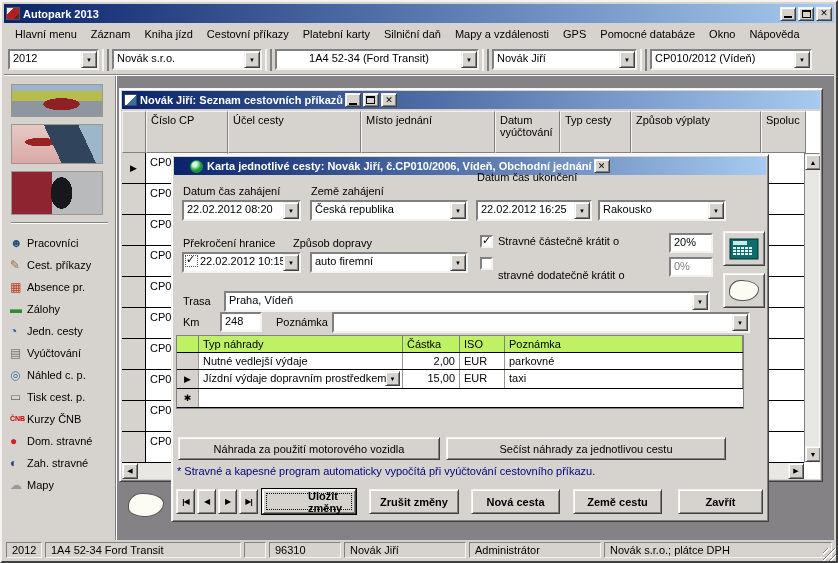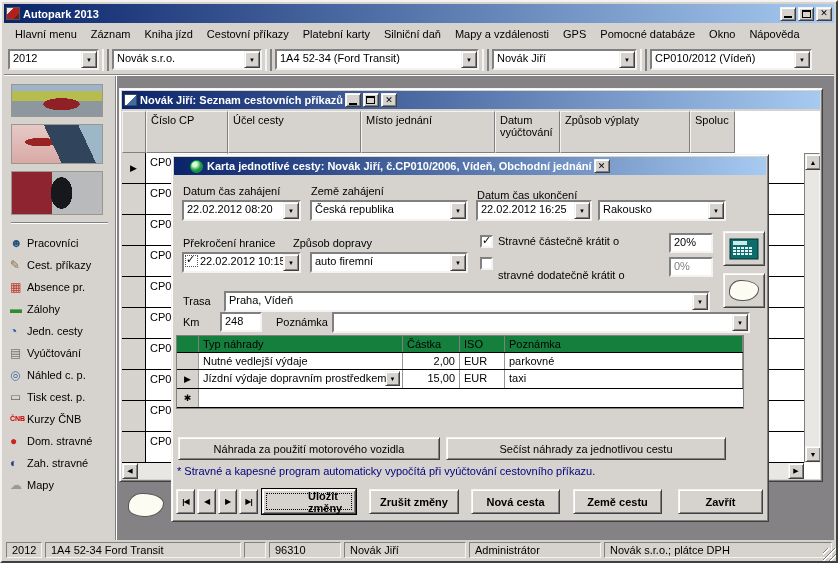--- a/index.html
+++ b/index.html
@@ -111,21 +111,21 @@
   .cb { width:13px; height:13px; background:#fff; border:2px solid; border-color:#808080 #f4f3f1 #f4f3f1 #808080;
         display:inline-block; position:relative; flex:0 0 13px; }
   .cb.checked::after { content:"✓"; position:absolute; left:0px; top:-3px; font-size:11px; font-weight:bold; }
   .cbrow { position:absolute; display:flex; align-items:flex-start; line-height:12px; }
   .cbrow .cb { margin-right:5px; }
   .toolbtn { position:absolute; width:42px; height:35px; display:flex; align-items:center; justify-content:center; }
 
   .exp-table { position:absolute; left:4px; top:180px; width:568px; background:#fff; border:1px solid #808080; }
   .exp-row { display:flex; border-bottom:1px solid #000; }
   .exp-cell { padding:2px 4px; border-right:1px solid #9a9790; overflow:hidden; white-space:nowrap; }
-  .exp-head .exp-cell { background:#15803d; border-right:1px solid #808080; border-bottom:0; }
+  .exp-head .exp-cell { background:#bef264; border-right:1px solid #808080; border-bottom:0; }
   .exp-head { border-bottom:1px solid #000; }
   .exp-sel { display:flex; align-items:center; justify-content:center; background:#d6d3ce; font-size:9px; padding:0; }
   .num { text-align:right; }
   .cellcombo-btn { float:right; width:15px; height:15px; margin:-1px -2px 0 0; background:#d6d3ce;
                    border:1px solid; border-color:#f4f3f1 #404040 #404040 #f4f3f1;
                    box-shadow:inset 1px 1px 0 #fff, inset -1px -1px 0 #808080;
                    display:flex; align-items:center; justify-content:center; font-size:6px; }
 
   .widebtn { position:absolute; height:23px; display:flex; align-items:center; justify-content:center; }
   .notetxt { position:absolute; left:5px; top:310px; color:#000080; }
@@ -186,21 +186,21 @@
       <div class="combo" style="width: 91px;">
         <span class="combo-text">2012</span>
         <span class="combo-btn">▼</span>
       </div>
       <div class="tsep"></div>
       <div class="combo" style="width: 150px;">
         <span class="combo-text">Novák s.r.o.</span>
         <span class="combo-btn">▼</span>
       </div>
       <div class="tsep"></div>
-      <div class="combo" style="width: 204px;">
+      <div class="combo" style="width: 204px; text-align: center;">
         <span class="combo-text">1A4 52-34 (Ford Transit)</span>
         <span class="combo-btn">▼</span>
       </div>
       <div class="tsep"></div>
       <div class="combo" style="width: 145px;">
         <span class="combo-text">Novák Jiří</span>
         <span class="combo-btn">▼</span>
       </div>
       <div class="tsep"></div>
       <div class="combo" style="width: 162px;">
@@ -282,20 +282,21 @@
             <span class="xglyph">✕</span>
           </span>
       </div>
       <div class="lw-body">
         <div class="lheader" id="lheader">
             <div class="hcell" style="width: 24px;"></div>
             <div class="hcell" style="width: 82px;">Číslo CP</div>
             <div class="hcell" style="width: 133px;">Účel cesty</div>
             <div class="hcell" style="width: 134px;">Místo jednání</div>
             <div class="hcell" style="width: 65px;">Datum vyúčtování</div>
+            <div class="hcell" style="width: 71px;">Typ cesty</div>
             <div class="hcell" style="width: 130px;">Způsob výplaty</div>
             <div class="hcell" style="width: 45px;">Spoluc</div>
           </div>
         <div id="lrows">
             <div class="lrow" style="top: 42px;">
               <div class="lsel">▶</div>
               <div class="lcp">CP0</div>
               <div style="flex: 1 1 0%;"></div>
             </div>
             <div class="lrow" style="top: 73px;">
@@ -363,21 +364,21 @@
       <div class="dlg-title">
         <span class="dlg-ico"></span>
         <span class="t-text">Karta jednotlivé cesty: Novák Jiří, č.CP010/2006, Vídeň, Obchodní jednání</span>
         <span class="winbtn raised">
             <span class="xglyph">✕</span>
           </span>
       </div>
 
       <div class="dl" style="left:11px;top:30px;">Datum čas zahájení</div>
       <div class="dl" style="left:139px;top:30px;">Země zahájení</div>
-      <div class="dl" style="left:305px;top:34px;">Datum čas ukončení</div>
+      <div class="dl" style="left:305px;top:16px;">Datum čas ukončení</div>
       <div class="dl" style="left:427px;top:46px;">Země ukončení</div>
 
       <div class="combo dfield" style="left:10px;top:45px;width:119px;">
         <span class="combo-text">22.02.2012 08:20</span>
         <span class="combo-btn">▼</span>
       </div>
       <div class="combo dfield" style="left:138px;top:45px;width:158px;">
         <span class="combo-text">Česká republika</span>
         <span class="combo-btn">▼</span>
       </div>

